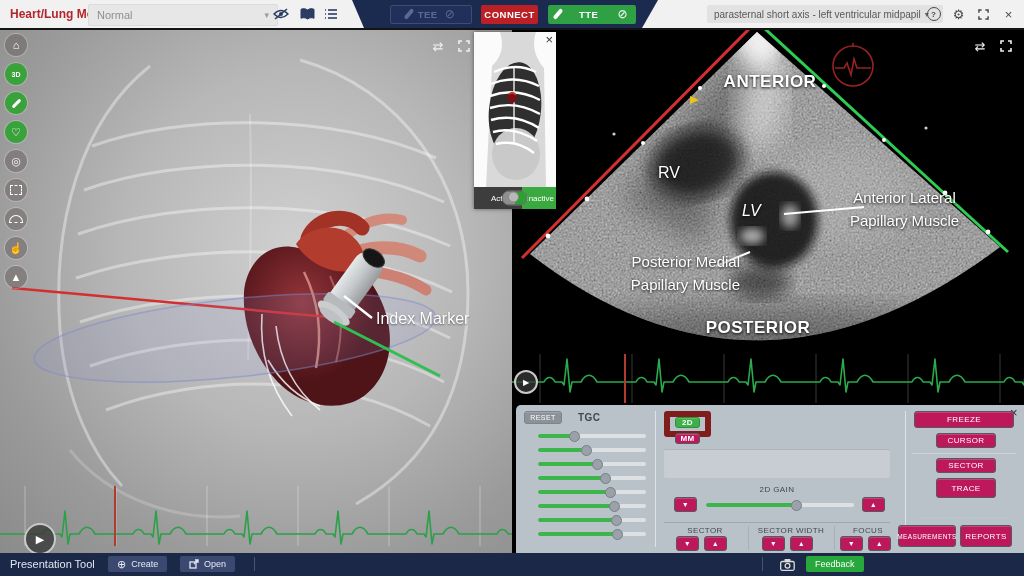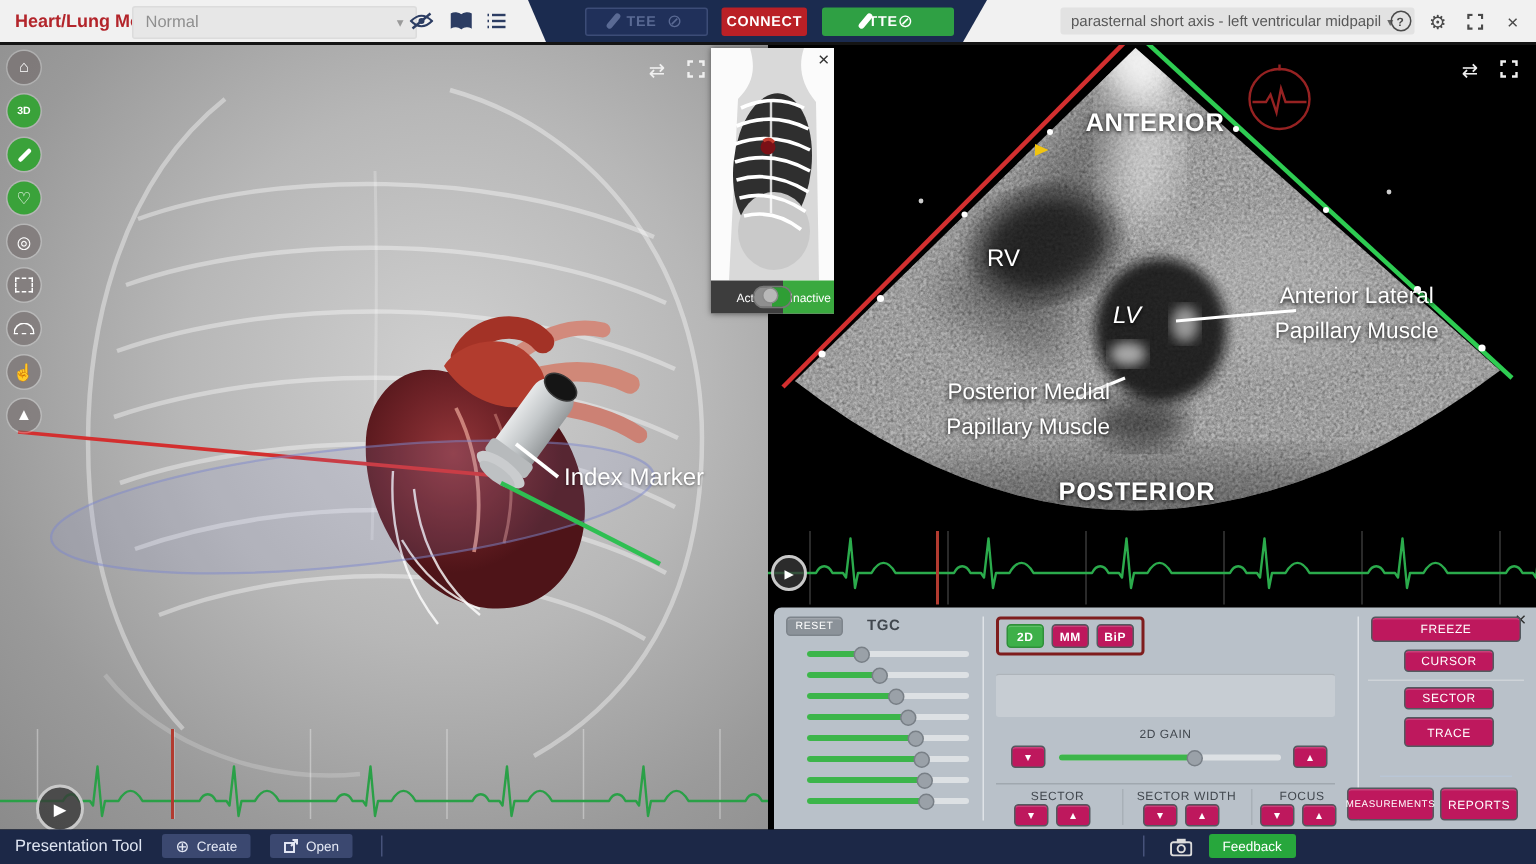--- a/index.html
+++ b/index.html
@@ -8,21 +8,21 @@
   
   .top-bar{position:absolute;left:0;top:0;width:1024px;height:28px;background:#f1f1f1;border-bottom:2px solid #141414;z-index:40;}
   .app-title{position:absolute;left:10px;top:7px;font-size:12px;font-weight:bold;color:#b3252b;}
   .model-select{position:absolute;left:88px;top:4px;width:172px;height:20px;background:#e7e7e7;border:1px solid #dcdcdc;border-radius:2px;display:flex;align-items:center;padding:0 8px;color:#8f8f8f;font-size:11px;}
   .model-select .chev{margin-left:auto;color:#9a9a9a;font-size:9px;}
   .tb-icon{position:absolute;top:6px;width:18px;height:16px;display:flex;align-items:center;justify-content:center;color:#2c3d63;}
   .navy-wrap{position:absolute;left:352px;top:0;width:306px;height:28px;background:#1b2b4f;clip-path:polygon(0 0,100% 0,calc(100% - 16px) 100%,12px 100%);display:flex;align-items:center;}
   .pill-btn{height:19px;border-radius:2px;display:flex;align-items:center;justify-content:center;font-size:9.5px;font-weight:bold;letter-spacing:.5px;color:#fff;padding:0 8px;box-sizing:border-box;cursor:pointer;}
   .btn-tee{margin-left:38px;width:82px;background:#20305a;border:1px solid #3c4c77;color:#5a6a94;gap:7px;}
   .btn-connect{margin-left:9px;background:#ba2026;width:57px;}
-  .btn-tte{margin-left:10px;background:#2fa044;width:88px;gap:0;}
+  .btn-tte{margin-left:10px;background:#2fa044;width:88px;gap:19px;}
   .probe-pill{display:inline-block;width:4px;height:12px;border-radius:2px;background:#fff;transform:rotate(40deg);}
   .probe-pill.dim{background:#5a6a94;}
   .noslash{font-size:12px;font-weight:normal;}
   .view-select{position:absolute;left:707px;top:5px;width:222px;height:18px;background:#e2e2e2;border-radius:2px;display:flex;align-items:center;padding:0 7px;font-size:10px;color:#585858;}
   .view-select .chev{margin-left:4px;color:#666;font-size:8px;}
   .win-icons{position:absolute;right:8px;top:0;height:28px;display:flex;align-items:center;gap:10px;color:#4a4a4a;}
   .win-icons .wi{width:15px;height:15px;display:flex;align-items:center;justify-content:center;font-size:13px;}
   .help-circ{width:12px;height:12px;border:1.2px solid #4a4a4a;border-radius:50%;font-size:8px;display:flex;align-items:center;justify-content:center;font-weight:bold;}
   
   .main{position:absolute;left:0;top:30px;width:1024px;height:523px;}
@@ -68,21 +68,21 @@
   .cpbtn{position:absolute;display:flex;align-items:center;justify-content:center;background:#be185d;border:1px solid #54595f;border-radius:3px;color:#fff;font-size:8px;letter-spacing:.4px;box-shadow:inset 0 1px 0 rgba(255,255,255,.18);cursor:pointer;box-sizing:border-box;}
   .cpbtn.green{background:#3db049;border-color:#2f8f3a;}
   .cp-label{position:absolute;color:#41474e;font-size:8px;letter-spacing:.4px;text-align:center;}
   .reset{left:8px;top:6px;width:38px;height:13px;font-size:7px;background:#8b9299;border-color:#7d848b;}
   .tgc-title{left:62px;top:7px;font-size:10px;font-weight:bold;}
   .tgc-rows{position:absolute;left:10px;top:24px;width:122px;}
   .tgc-row{position:relative;height:14px;cursor:pointer;}
   .track{position:absolute;left:12px;right:2px;top:5px;height:4px;background:#dde1e4;border-radius:2px;}
   .fill{position:absolute;left:0;top:0;height:4px;background:#3cb54a;border-radius:2px;}
   .knob{position:absolute;top:-3.5px;width:11px;height:11px;border-radius:50%;background:#9aa1a8;border:1px solid #787f86;box-sizing:border-box;margin-left:-5px;}
-  .mode-group{position:absolute;top:6px;height:26px;border:2px solid #7f1d1d;border-radius:3px;display:flex;align-items:center;gap:5px;padding:0 5px;box-sizing:border-box;}
+  .mode-group{position:absolute;top:6px;height:26px;border:6px solid #7f1d1d;border-radius:3px;display:flex;align-items:center;gap:5px;padding:0 5px;box-sizing:border-box;flex-direction:column;}
   .mode-group .cpbtn{position:static;width:25px;height:16px;font-weight:bold;}
   .inset{position:absolute;left:148px;top:44px;width:226px;height:28px;background:#c7cdd3;border-radius:2px;border-top:1px solid #aeb4ba;}
   .gain-label{left:148px;top:80px;width:226px;}
   .stepbtn{width:23px;height:15px;font-size:8px;}
   .gain-track{position:absolute;left:190px;top:98px;width:148px;height:4px;background:#dde1e4;border-radius:2px;}
   .hline{position:absolute;height:1px;background:#a0a8af;}
   .meas{font-size:6.5px;}
   
   .bottom-bar{position:absolute;left:0;bottom:0;width:1024px;height:23px;background:#1c2847;z-index:45;}
   .bb-label{position:absolute;left:10px;top:5px;color:#dfe5f2;font-size:11px;}

